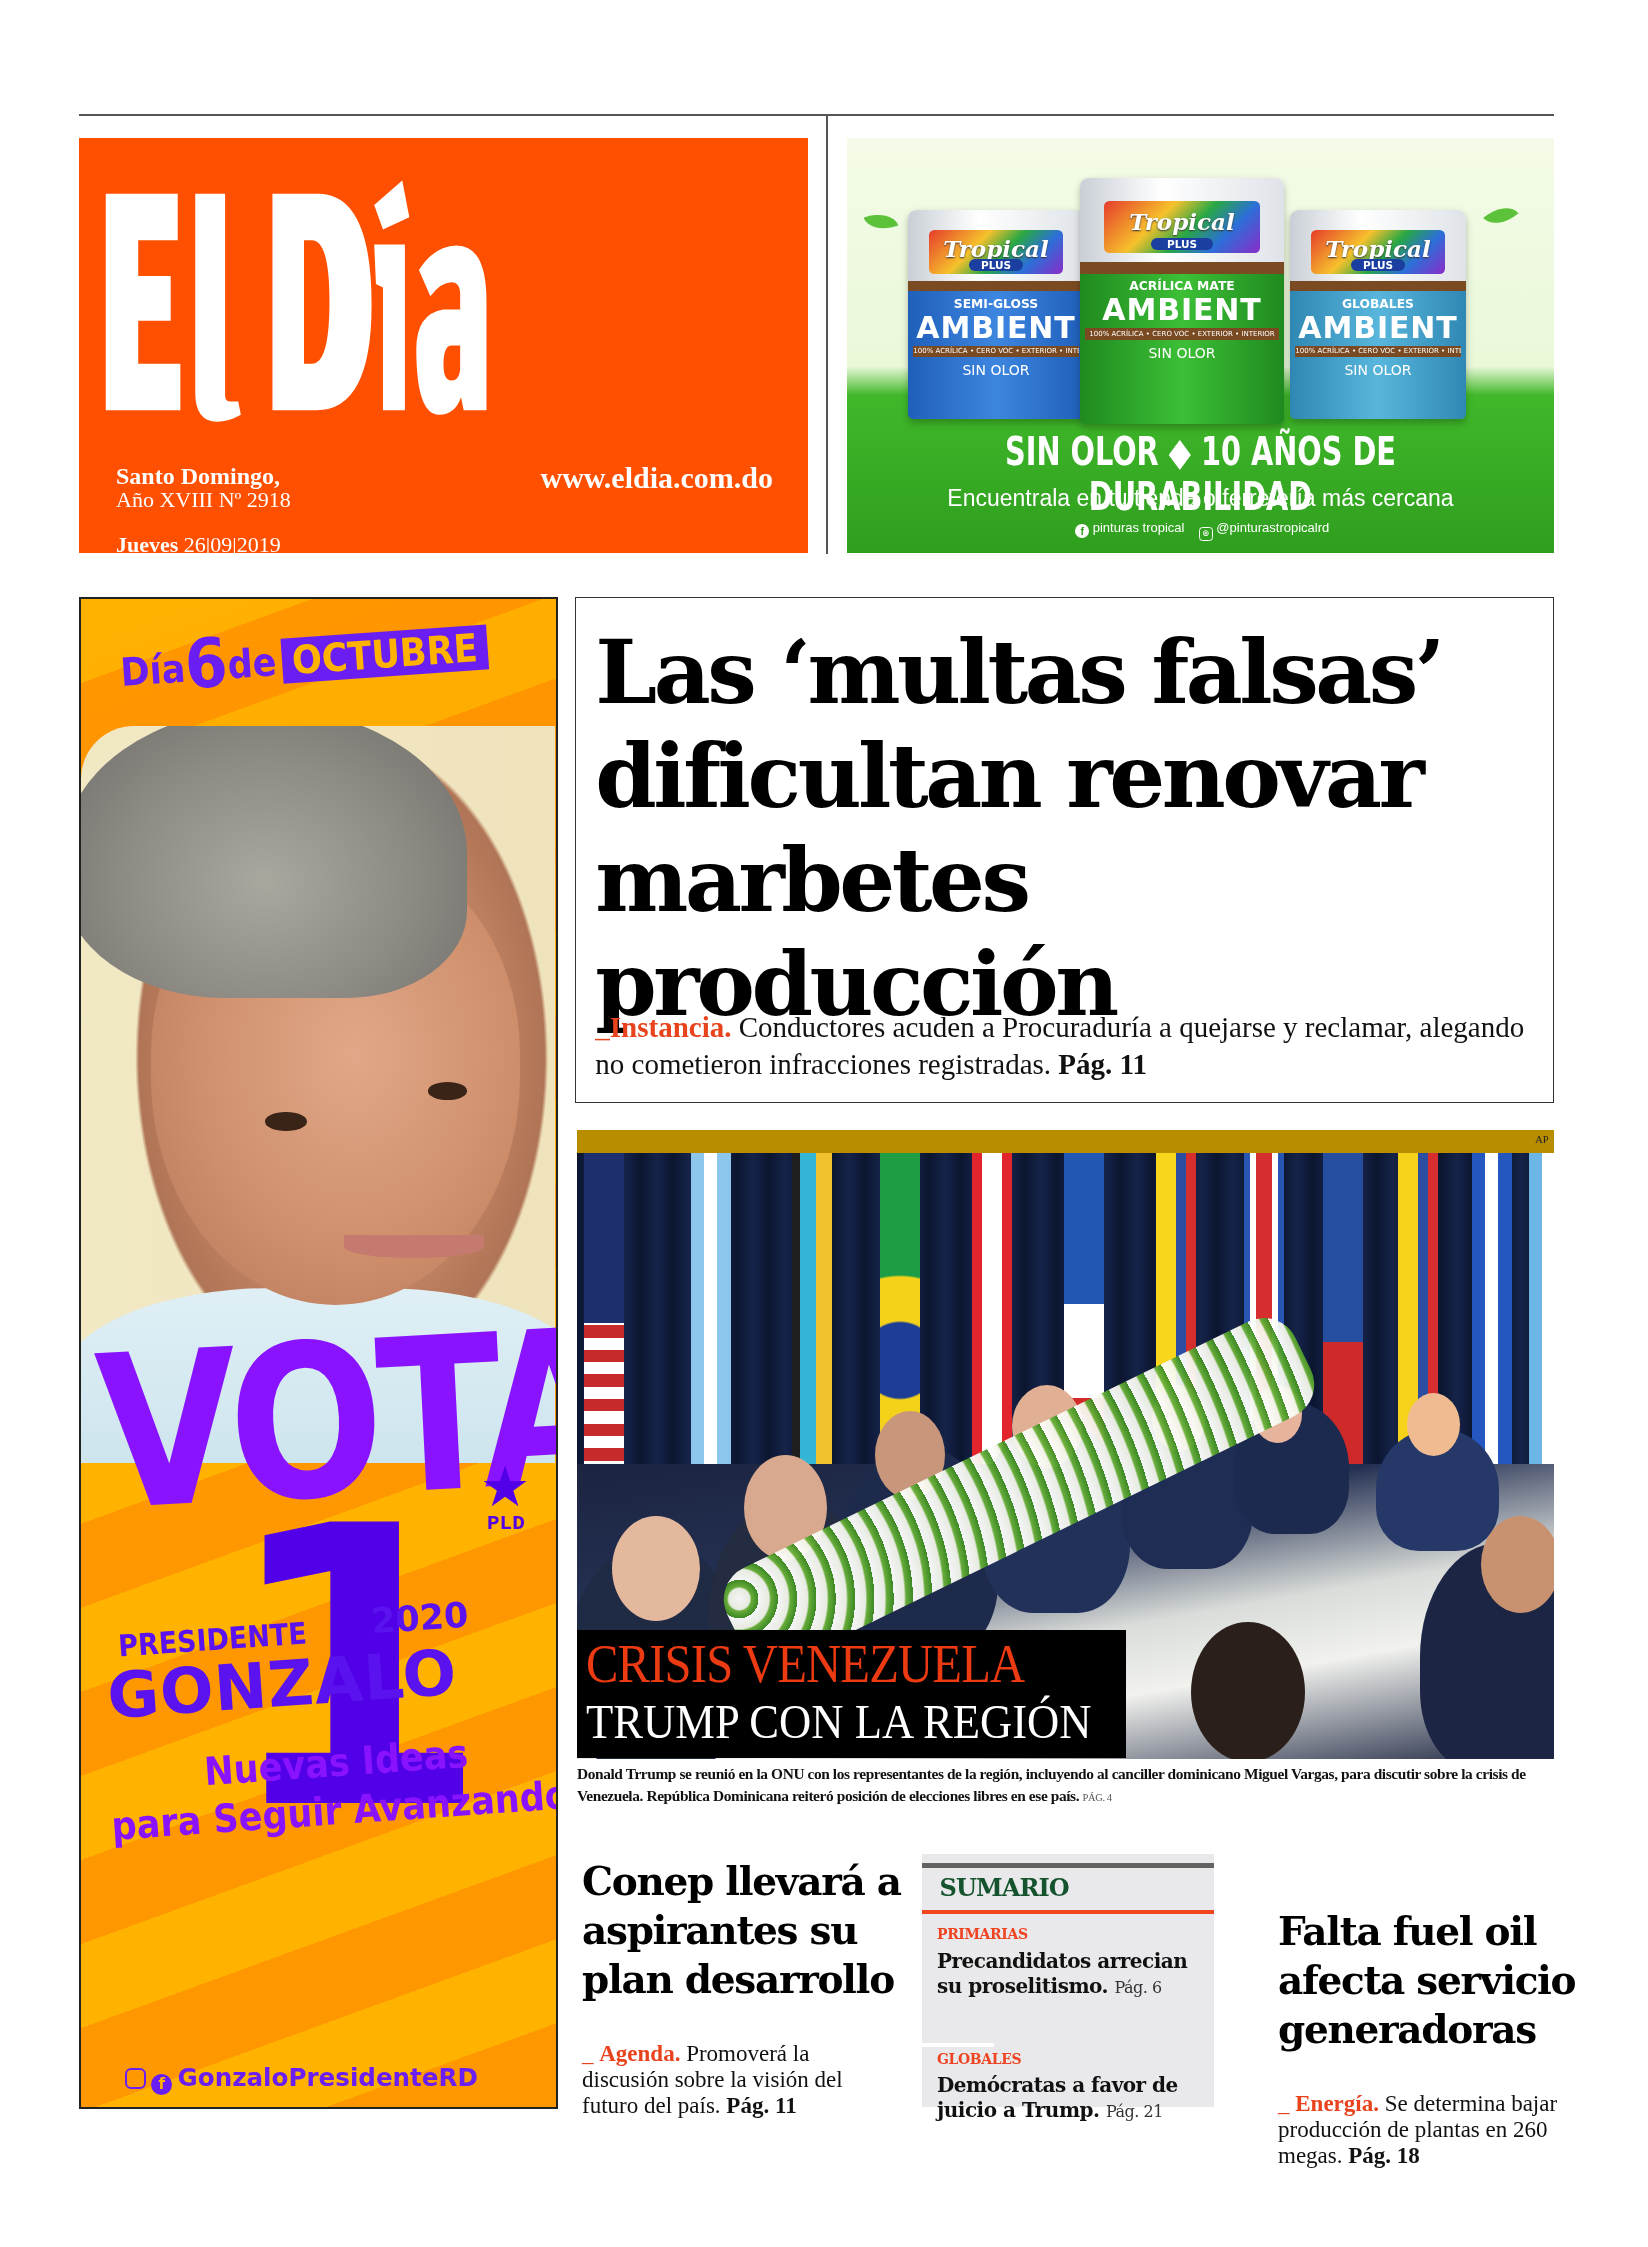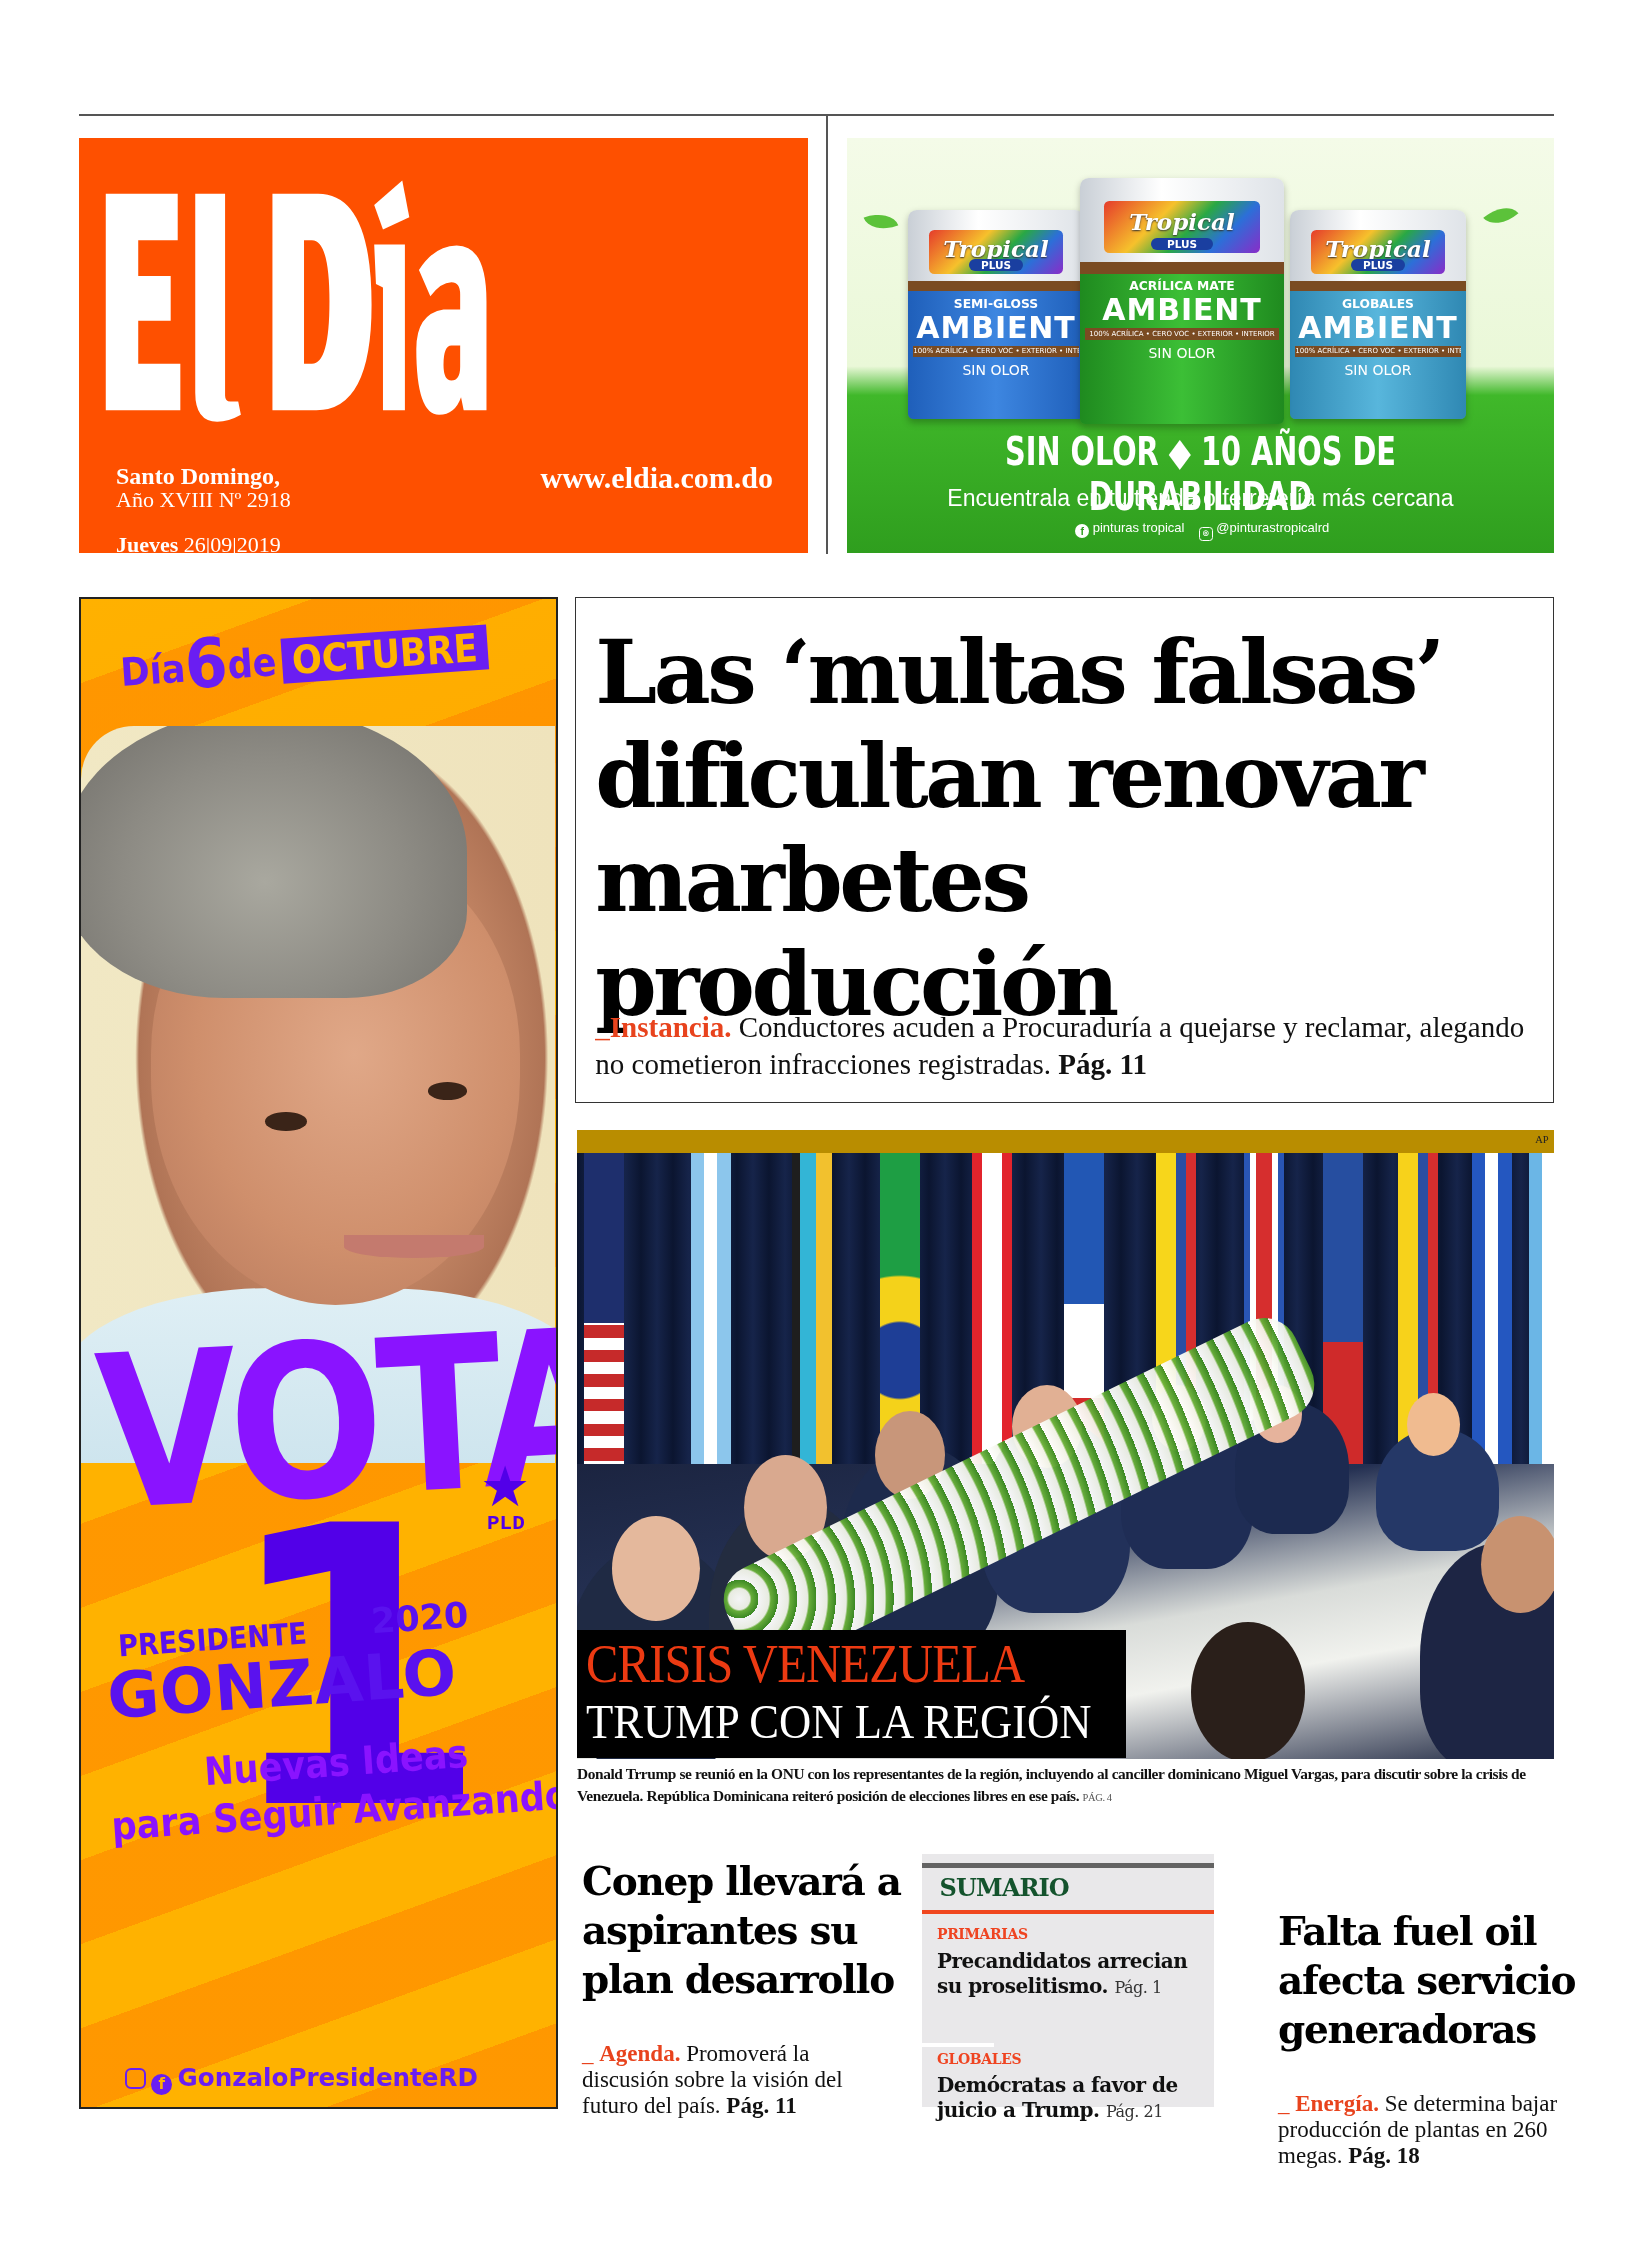--- a/index.html
+++ b/index.html
@@ -298,21 +298,21 @@
   </p>
 </div>
 
 <div id="sumario" class="abs">
   <div id="sum-topbar"></div>
   <div id="sum-title">SUMARIO</div>
   <div id="sum-redbar"></div>
   <div class="sum-sec" style="top:72px;">PRIMARIAS</div>
   <div class="sum-item" style="top:95px;">
     <span>Precandidatos arrecian su proselitismo.</span>
-    <span class="sum-pg">Pág. 1</span>
+    <span class="sum-pg">Pág. 6</span>
   </div>
   <div id="sum-white-tick"></div>
   <div class="sum-sec" style="top:197px;">GLOBALES</div>
   <div class="sum-item" style="top:219px;">
     <span>Demócratas a favor de juicio a Trump.</span>
     <span class="sum-pg">Pág. 21</span>
   </div>
 </div>
 
 <div id="story-right" class="abs">

